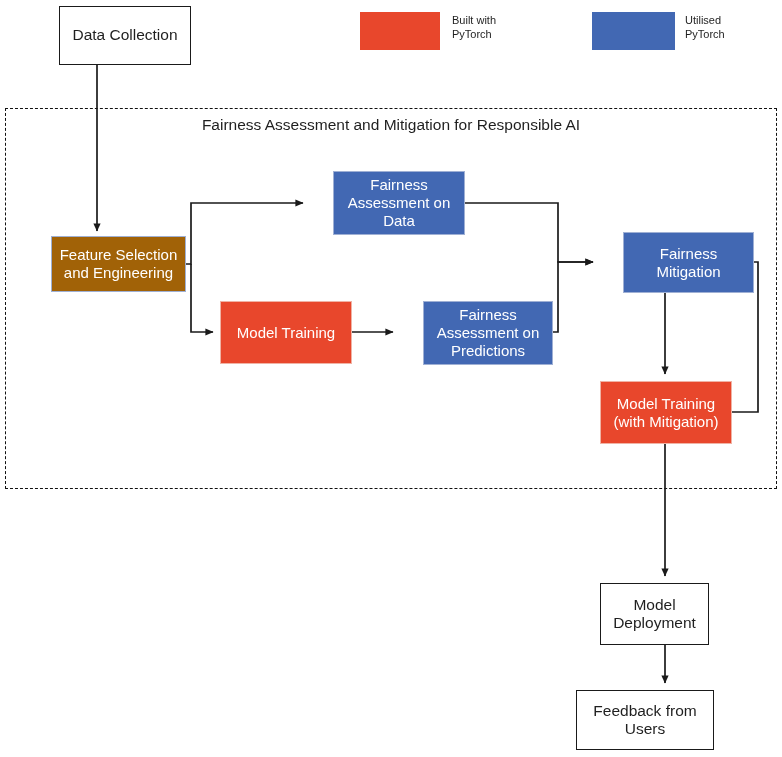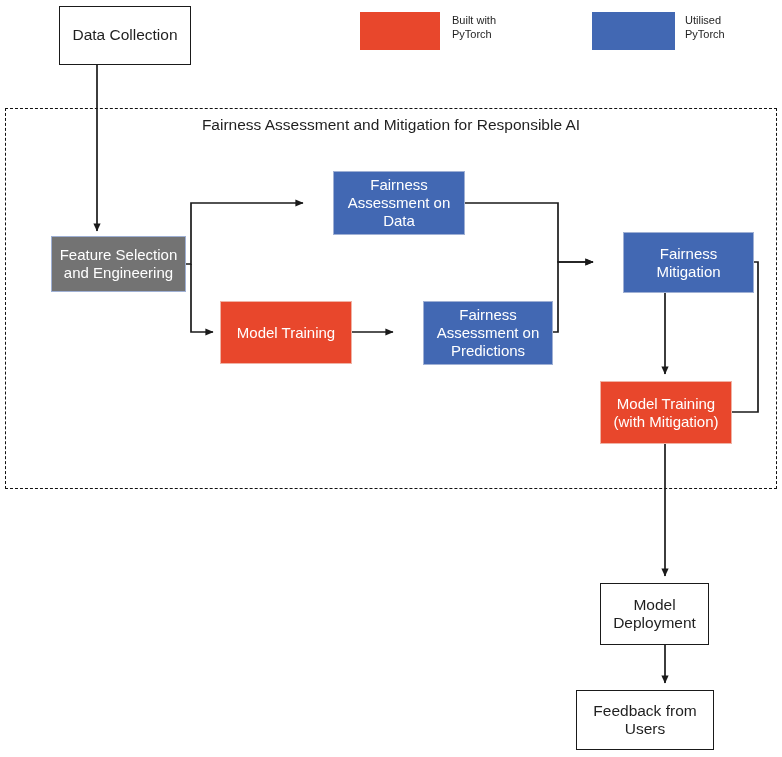--- a/index.html
+++ b/index.html
@@ -99,21 +99,21 @@
         <path d="M 530,332 L 558,332 L 558,262 L 593,262" marker-end="url(#ah)" stroke="#1a1a1a"></path>
         <path d="M 665,293 L 665,374" marker-end="url(#ah)" stroke="#1a1a1a"></path>
         <path d="M 732,412 L 758,412 L 758,262 L 738,262" marker-end="url(#ah)" stroke="#1a1a1a"></path>
         <path d="M 665,444 L 665,576" marker-end="url(#ah)" stroke="#1a1a1a"></path>
         <path d="M 665,645 L 665,683" marker-end="url(#ah)" stroke="#1a1a1a"></path>
       </g>
   </svg>
 
   <div id="node-layer">
       <div class="node plain" style="left: 31px; top: 6px; width: 132px; height: 59px; margin-left: 28px;">Data Collection</div>
-      <div class="node blue" style="left: 28px; top: 236px; width: 135px; height: 56px; background: #737373;">Feature Selection
+      <div class="node blue" style="left: 28px; top: 236px; width: 135px; height: 56px; background: #a16207;">Feature Selection
 and Engineering</div>
       <div class="node blue" style="left: 310px; top: 171px; width: 132px; height: 64px; background: rgb(66, 104, 179);">Fairness
 Assessment on
 Data</div>
       <div class="node orange" style="left: 220px; top: 301px; width: 132px; height: 63px; background: rgb(232, 71, 44);">Model Training</div>
       <div class="node blue" style="left: 400px; top: 301px; width: 130px; height: 64px; background: rgb(66, 104, 179);">Fairness
 Assessment on
 Predictions</div>
       <div class="node blue" style="left: 600px; top: 232px; width: 131px; height: 61px; background: rgb(66, 104, 179);">Fairness
 Mitigation</div>

